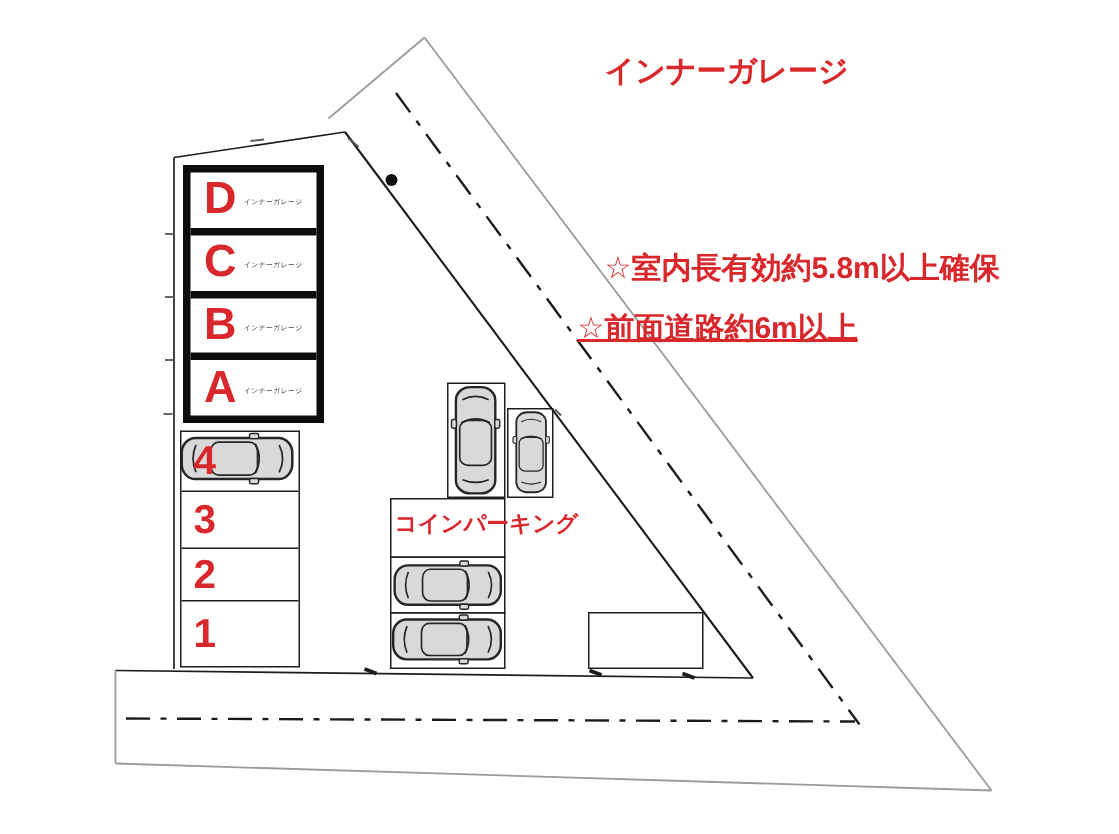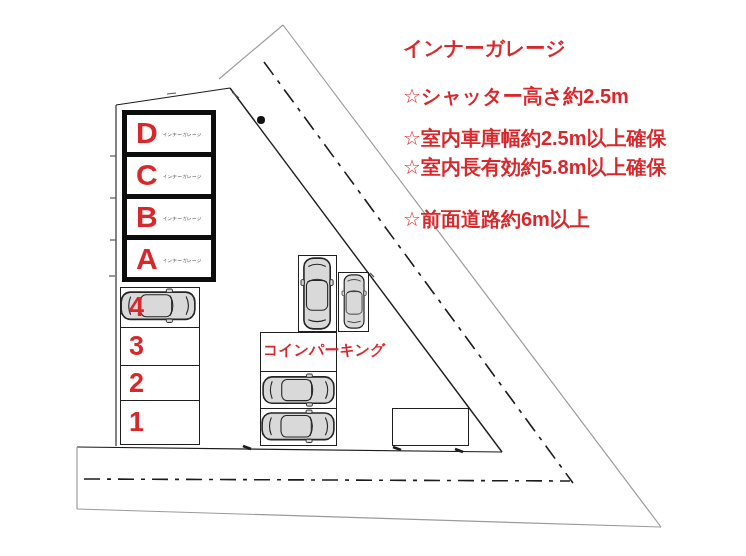--- a/index.html
+++ b/index.html
@@ -152,18 +152,16 @@
   <div class="thinbox" style="left:298px;top:255px;width:39px;height:77px;"></div>
   <div class="thinbox" style="left:338px;top:272px;width:31px;height:60px;"></div>
   <div class="thinbox" style="left:260px;top:332px;width:77px;height:40px;"></div>
   <div class="thinbox" style="left:260px;top:371px;width:77px;height:38px;"></div>
   <div class="thinbox" style="left:260px;top:408px;width:77px;height:38px;"></div>
   <div class="thinbox" style="left:392px;top:408px;width:77px;height:38px;"></div>
 
   <div id="coin-label">コインパーキング</div>
 
   <div class="red-note" style="left:403px;top:36px;">インナーガレージ</div>
-  <div class="red-note" style="left:403px;top:84px;">☆シャッター高さ約2.5m</div>
-  <div class="red-note" style="left:403px;top:126px;">☆室内車庫幅約2.5m以上確保</div>
-  <div class="red-note" style="left:403px;top:155px;">☆室内長有効約5.8m以上確保</div>
-  <div class="red-note" style="left:403px;top:207px;">☆前面道路約6m以上</div>
+  <div class="red-note" style="left:403px;top:167px;">☆室内長有効約5.8m以上確保</div>
+  <div class="red-note" style="left:385px;top:207px;text-decoration:underline;">☆前面道路約6m以上</div>
 
 </div>
 
 </body></html>

